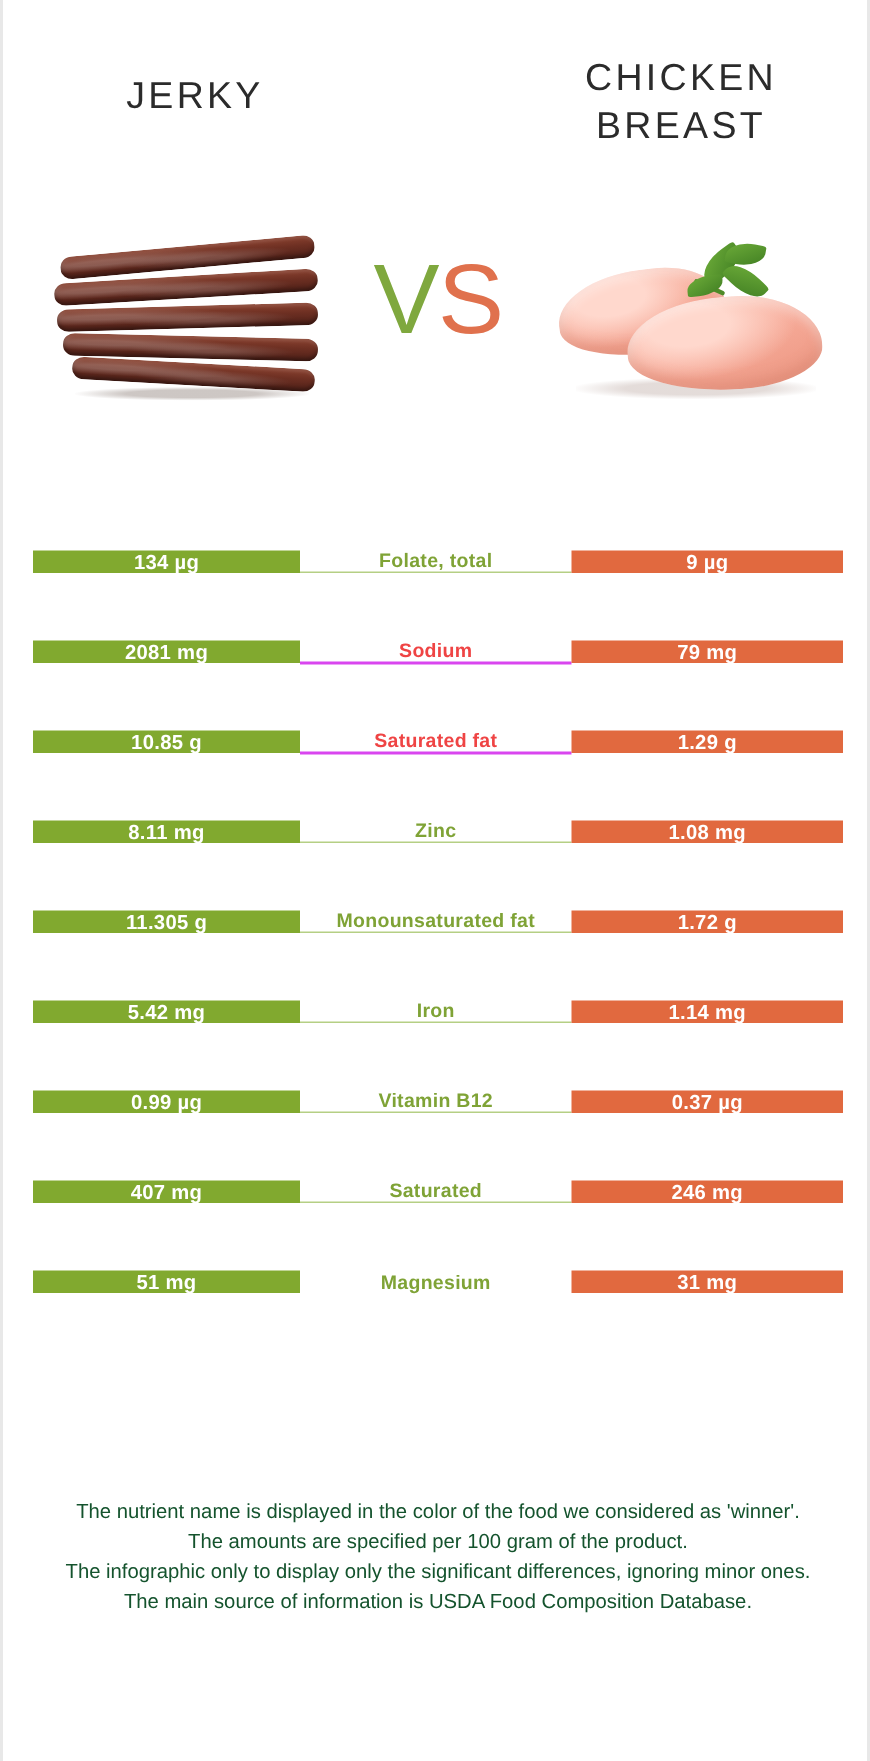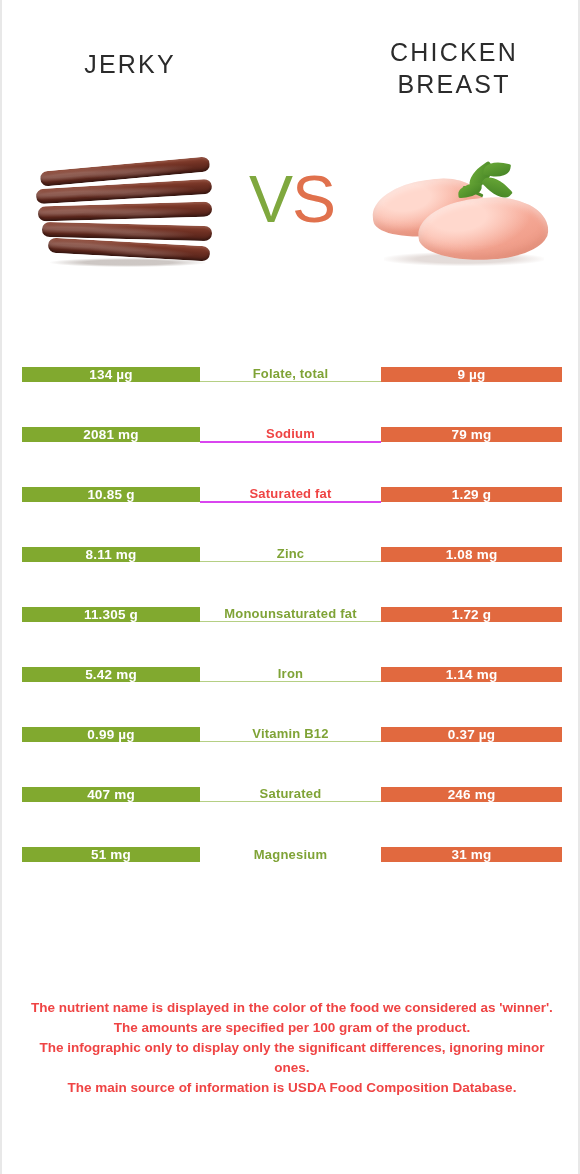--- a/index.html
+++ b/index.html
@@ -208,22 +208,22 @@
 
   
   .footer {
     position: absolute;
     left: 28px;
     top: 998px;
     width: 524px;
     text-align: center;
     font-size: 13.5px;
     line-height: 20px;
-    color: #ef4444;
-    font-weight: 700;
+    color: #14532d;
+    font-weight: 400;
   }
   .footer p { margin: 0; }
 </style>
 </head>
 <body>
 
 <div class="page">
 
   <div class="titles">
     <div class="title title-left">JERKY</div>

